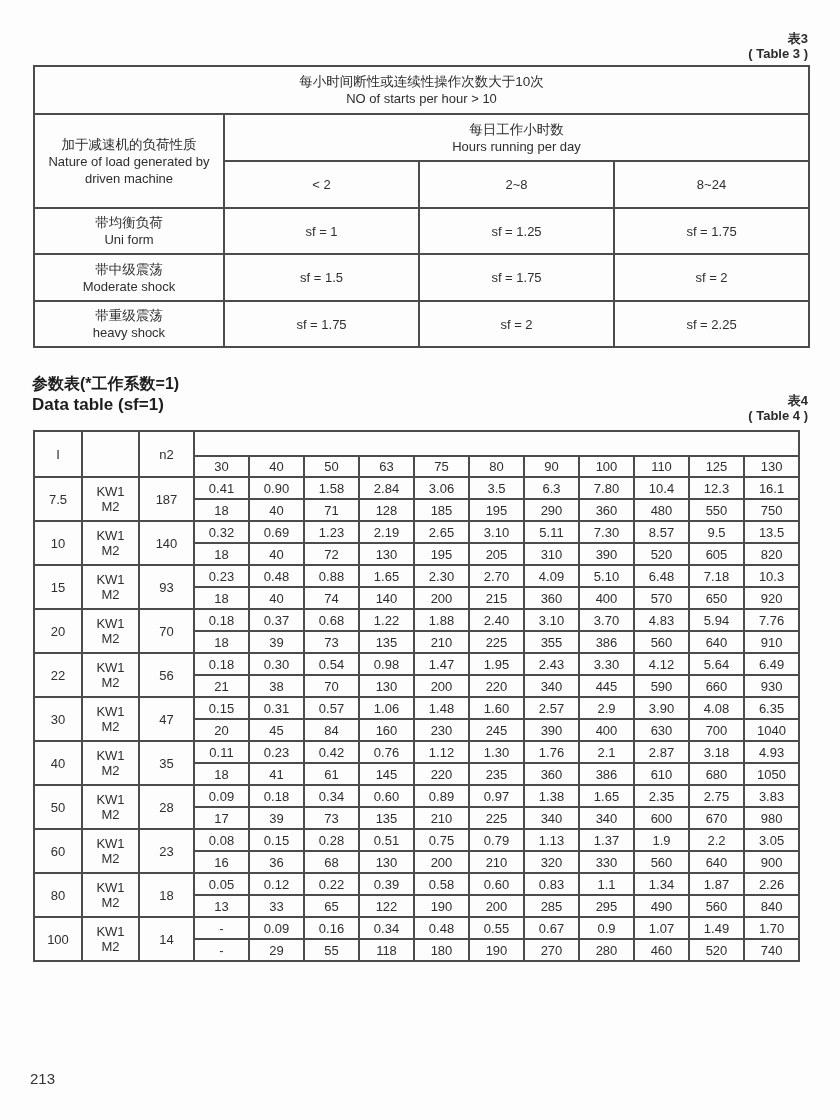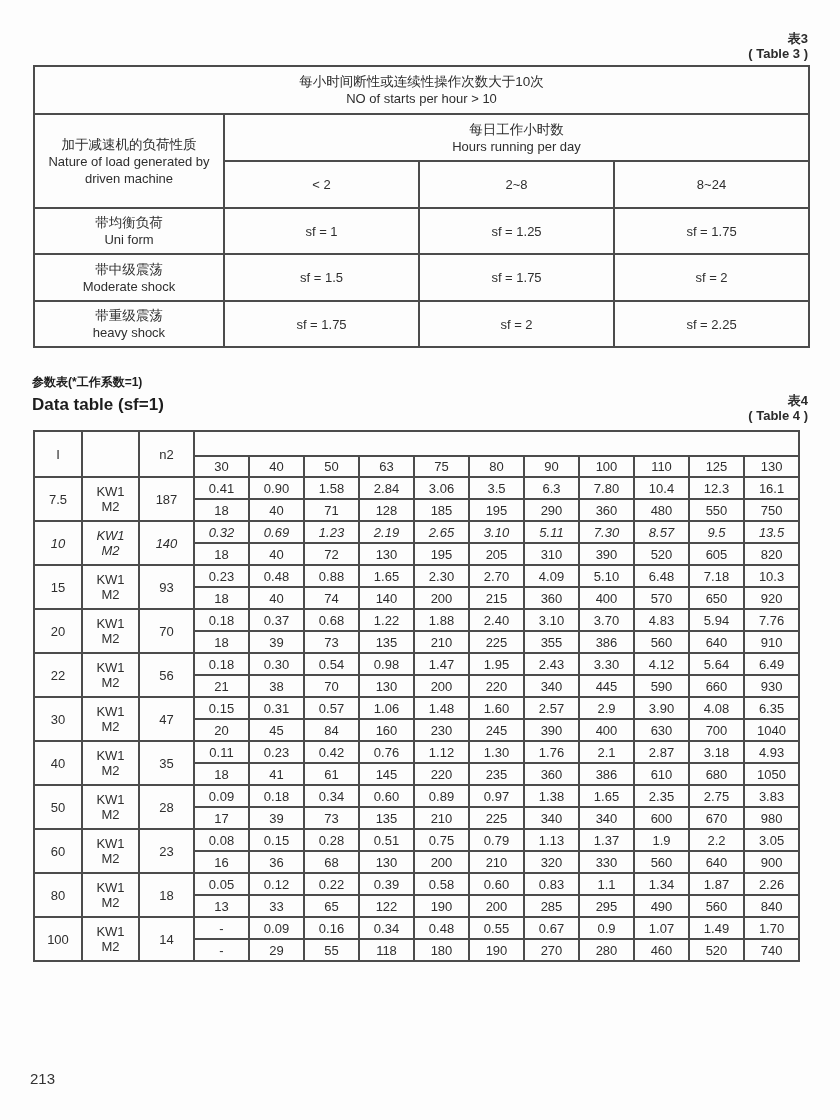--- a/index.html
+++ b/index.html
@@ -11,21 +11,21 @@
   .tag{position:absolute;text-align:right;font-size:13px;font-weight:600;line-height:15px;color:#2b2b2b;}
   table{border-collapse:collapse;position:absolute;table-layout:fixed;}
   td,th{border:2px solid #4c4c4c;text-align:center;vertical-align:middle;padding:0;font-weight:normal;color:#2e2e2e;}
   .t3{left:33px;top:65px;width:775px;}
   .t3 td{font-size:13px;line-height:17px;}
   .t4{left:33px;top:430px;width:767px;}
   .t4 td,.t4 th{font-size:13px;line-height:15px;}
   .h-zh{font-size:13.5px;}
   .h-en{font-size:13px;}
   .section-title{position:absolute;left:32px;font-weight:bold;color:#1d1d1d;}
-  #sec-zh{top:374px;font-size:12px;}
+  #sec-zh{top:374px;font-size:16px;}
   #sec-en{top:395px;font-size:17px;}
   #pageno{position:absolute;left:30px;top:1070px;font-size:15px;color:#333;}
   
   #wm{position:absolute;left:298px;top:515px;width:250px;height:80px;pointer-events:none;z-index:5;}
   #wm-logo{position:absolute;left:4px;top:4px;width:66px;height:68px;opacity:.95;}
   #wm-zh{position:absolute;left:84px;top:4px;font-size:44px;font-weight:bold;letter-spacing:2px;
          color:rgba(106,106,106,.72);line-height:48px;white-space:nowrap;}
   #wm-reg{position:absolute;left:216px;top:2px;font-size:17px;color:rgba(106,106,106,.75);}
   #wm-en{position:absolute;left:86px;top:54px;font-family:"DejaVu Serif","Liberation Serif",serif;
          font-size:14px;color:rgba(118,118,118,.8);letter-spacing:.2px;white-space:nowrap;}
@@ -170,21 +170,21 @@
           <td>71</td>
           <td>128</td>
           <td>185</td>
           <td>195</td>
           <td>290</td>
           <td>360</td>
           <td>480</td>
           <td>550</td>
           <td>750</td>
         </tr>
-        <tr style="height: 22px; font-style: italic;">
+        <tr style="height: 22px;">
           <td rowspan="2">10</td>
           <td rowspan="2">
             <div>KW1</div>
             <div>M2</div>
           </td>
           <td rowspan="2">140</td>
           <td>0.32</td>
           <td>0.69</td>
           <td>1.23</td>
           <td>2.19</td>

